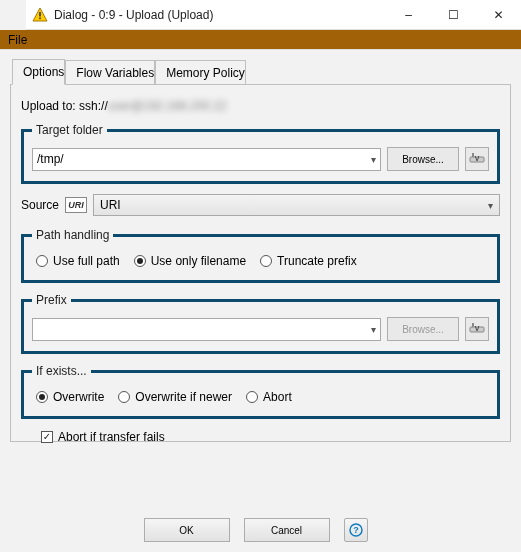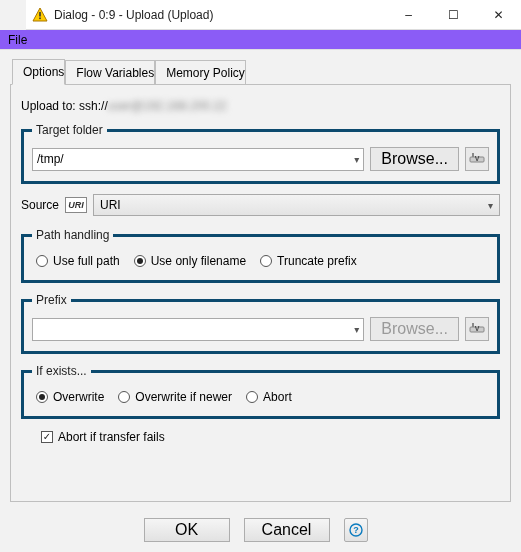--- a/index.html
+++ b/index.html
@@ -24,21 +24,21 @@
   .titlebar .icon {
     width: 16px; height: 16px; margin-right: 6px;
   }
   .titlebar .title { flex: 1; color: #222; }
   .winbtn {
     width: 45px; height: 30px; display: flex; align-items: center; justify-content: center;
     color: #222;
   }
   .menubar {
     height: 20px;
-    background: #8b5cf6;
+    background: #a16207;
     padding: 2px 8px;
     border-bottom: 1px solid #e0e0e0;
     display: flex;
     align-items: center;
   }
   .content {
     padding: 8px 10px 6px 10px;
     background: #f2f2f2;
     height: calc(552px - 30px - 20px - 44px);
     overflow: hidden;
@@ -62,21 +62,21 @@
     background: #f2f2f2;
     border-bottom: 1px solid #f2f2f2;
     z-index: 2;
   }
   .tabpanel {
     border: 1px solid #bfbfbf;
     padding: 14px 10px 10px 10px;
     background: #f2f2f2;
     position: relative;
     top: 0;
-    height: 418px;
+    height: 358px;
   }
   .uploadto { margin: 0 0 10px 0; }
   .blur {
     color: #888;
     filter: blur(3px);
   }
   fieldset.group {
     border: 3px solid #0c4a6e;
     margin: 0 0 10px 0;
     padding: 10px 8px 10px 8px;
@@ -100,21 +100,21 @@
   .combo .arrow {
     position: absolute; right: 4px; top: 50%; transform: translateY(-50%);
     font-size: 10px; color: #555;
   }
   .btn {
     height: 24px;
     min-width: 72px;
     background: #e9e9e9;
     border: 1px solid #adadad;
     display: inline-flex; align-items: center; justify-content: center;
-    font-size: 16px;
+    font-size: 10px;
     padding: 0 10px;
   }
   .btn.disabled { color: #9a9a9a; background: #e9e9e9; }
   .iconbtn {
     width: 24px; height: 24px;
     border: 1px solid #adadad;
     background: #e9e9e9;
     display: inline-flex; align-items: center; justify-content: center;
   }
   .source-row {

